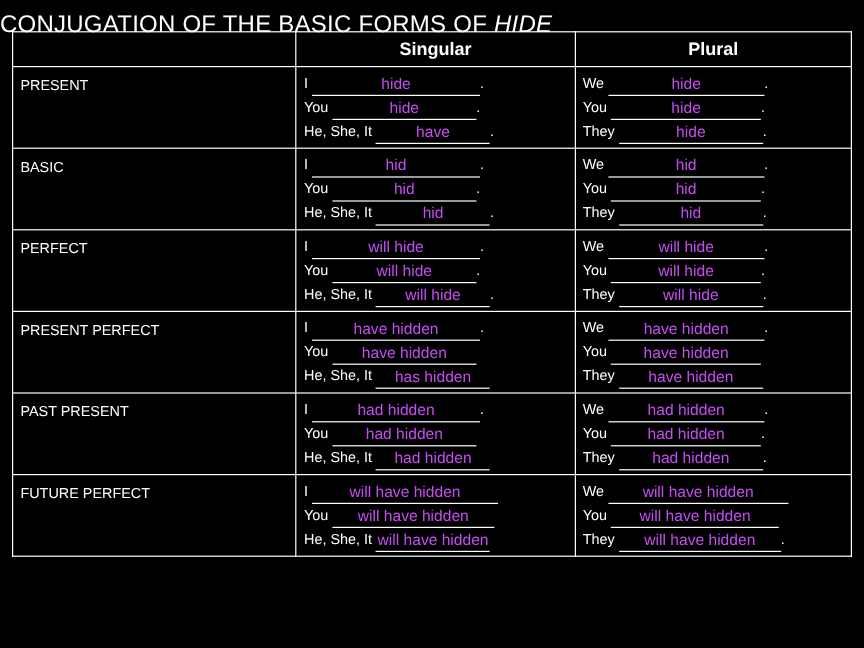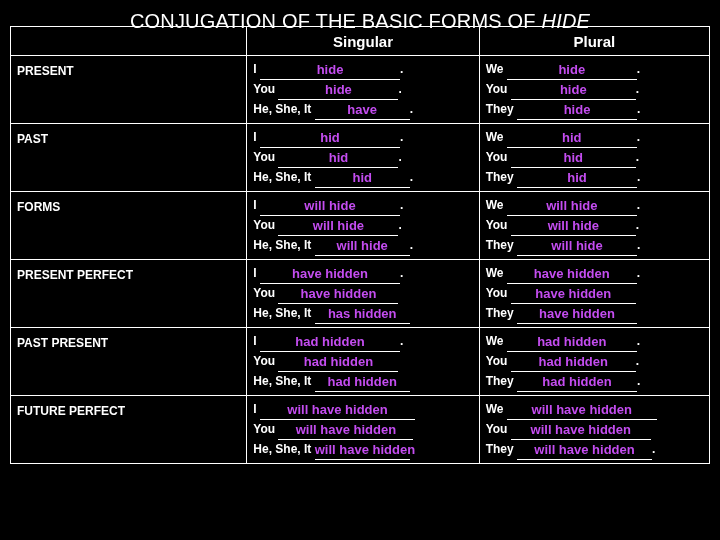--- a/index.html
+++ b/index.html
@@ -17,21 +17,20 @@
   #page {
     position: relative;
     width: 720px;
     height: 540px;
   }
   #title {
     position: absolute;
     left: 0;
     top: 10px;
     width: 720px;
-    text-align: center;
     font-size: 20px;
     color: #ffffff;
     letter-spacing: 0.2px;
     white-space: nowrap;
   }
   #title .ital {
     font-style: italic;
   }
   table {
     position: absolute;
@@ -41,21 +40,20 @@
     border-collapse: collapse;
     table-layout: fixed;
   }
   table, td, th {
     border: 1px solid #ffffff;
   }
   th, td {
     vertical-align: top;
     padding: 0;
     color: #ffffff;
-    font-weight: bold;
   }
   .col-label { width: 236px; }
   .col-sing  { width: 232px; }
   .col-plur  { width: 230px; }
 
   .hdr {
     height: 28px;
     text-align: center;
     font-size: 15px;
     font-weight: bold;
@@ -133,35 +131,35 @@
           <div class="line"><span class="subj">He, She, It</span> <span class="blank w95">have</span><span class="dot">.</span></div>
         </td>
         <td class="cell">
           <div class="line"><span class="subj">We</span> <span class="blank w130">hide</span><span class="dot">.</span></div>
           <div class="line"><span class="subj">You</span> <span class="blank w125">hide</span><span class="dot">.</span></div>
           <div class="line"><span class="subj">They</span> <span class="blank w120">hide</span><span class="dot">.</span></div>
         </td>
       </tr>
 
       <tr>
-        <td class="rowlabel">PAST</td>
+        <td class="rowlabel">BASIC</td>
         <td class="cell">
           <div class="line"><span class="subj">I</span> <span class="blank w140">hid</span><span class="dot">.</span></div>
           <div class="line"><span class="subj">You</span> <span class="blank w120">hid</span><span class="dot">.</span></div>
           <div class="line"><span class="subj">He, She, It</span> <span class="blank w95">hid</span><span class="dot">.</span></div>
         </td>
         <td class="cell">
           <div class="line"><span class="subj">We</span> <span class="blank w130">hid</span><span class="dot">.</span></div>
           <div class="line"><span class="subj">You</span> <span class="blank w125">hid</span><span class="dot">.</span></div>
           <div class="line"><span class="subj">They</span> <span class="blank w120">hid</span><span class="dot">.</span></div>
         </td>
       </tr>
 
       <tr>
-        <td class="rowlabel">FORMS</td>
+        <td class="rowlabel">PERFECT</td>
         <td class="cell">
           <div class="line"><span class="subj">I</span> <span class="blank w140">will hide</span><span class="dot">.</span></div>
           <div class="line"><span class="subj">You</span> <span class="blank w120">will hide</span><span class="dot">.</span></div>
           <div class="line"><span class="subj">He, She, It</span> <span class="blank w95">will hide</span><span class="dot">.</span></div>
         </td>
         <td class="cell">
           <div class="line"><span class="subj">We</span> <span class="blank w130">will hide</span><span class="dot">.</span></div>
           <div class="line"><span class="subj">You</span> <span class="blank w125">will hide</span><span class="dot">.</span></div>
           <div class="line"><span class="subj">They</span> <span class="blank w120">will hide</span><span class="dot">.</span></div>
         </td>

